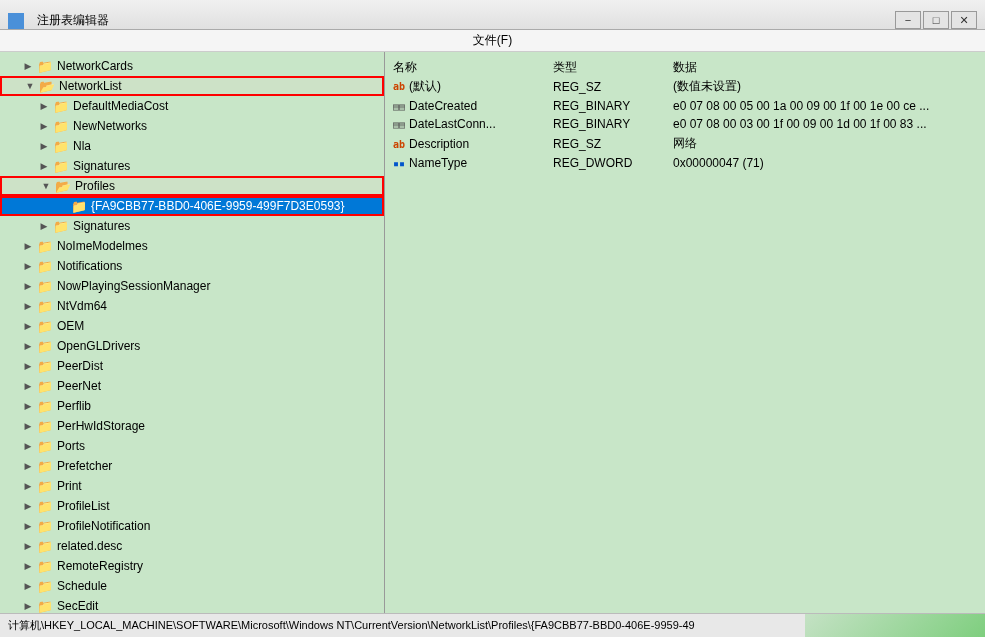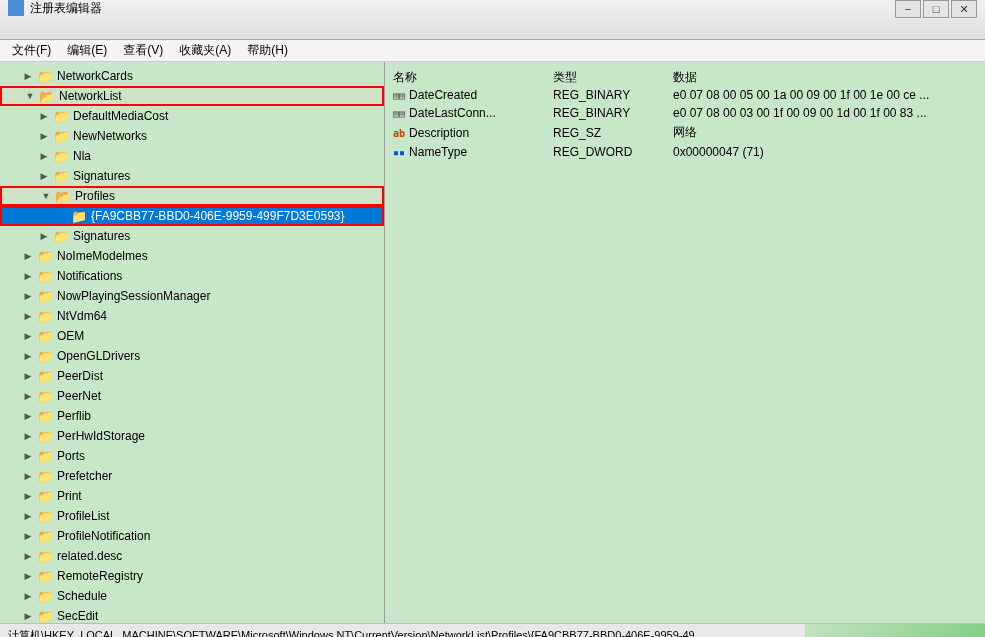--- a/index.html
+++ b/index.html
@@ -8,26 +8,27 @@
       height: 637px;
       font-family: 'Microsoft YaHei', SimSun, sans-serif;
       font-size: 12px;
       background: #c8e6c8;
       overflow: hidden;
     }
 
     
     .title-bar {
       background: linear-gradient(to bottom, #f0f0f0, #e0e0e0);
-      height: 40px;
-      display: flex;
-      align-items: flex-start;
+      height: 30px;
+      display: flex;
+      align-items: flex-end;
       padding: 0 8px;
       border-bottom: 1px solid #aaa;
       user-select: none;
+      gap: 7px;
     }
     .title-bar-icon {
       width: 16px;
       height: 16px;
       margin-right: 6px;
       background: #4a90d9;
       display: inline-flex;
       align-items: center;
       justify-content: center;
       color: white;
@@ -57,20 +58,21 @@
     }
 
     
     .menu-bar {
       background: #f5f5f5;
       height: 22px;
       display: flex;
       align-items: center;
       padding: 0 4px;
       border-bottom: 1px solid #ccc;
+      flex-direction: column;
     }
     .menu-item {
       padding: 2px 8px;
       cursor: pointer;
       color: #000;
       font-size: 12px;
     }
 
     
     .main-area {
@@ -433,20 +435,25 @@
   <div class="right-pane">
     <table class="reg-table">
       <thead>
         <tr>
           <th class="col-name">名称</th>
           <th class="col-type">类型</th>
           <th class="col-data">数据</th>
         </tr>
       </thead>
       <tbody id="reg-tbody">
+      <tr>
+      <td class="col-name"><span class="reg-icon reg-icon-ab">ab</span><span>(默认)</span></td>
+      <td class="col-type">REG_SZ</td>
+      <td class="col-data">(数值未设置)</td>
+    </tr>
           <tr>
       <td class="col-name"><span class="reg-icon reg-icon-binary">▤▤</span><span>DateCreated</span></td>
       <td class="col-type">REG_BINARY</td>
       <td class="col-data">e0 07 08 00 05 00 1a 00 09 00 1f 00 1e 00 ce ...</td>
     </tr>
           <tr>
       <td class="col-name"><span class="reg-icon reg-icon-binary">▤▤</span><span>DateLastConn...</span></td>
       <td class="col-type">REG_BINARY</td>
       <td class="col-data">e0 07 08 00 03 00 1f 00 09 00 1d 00 1f 00 83 ...</td>
     </tr>

